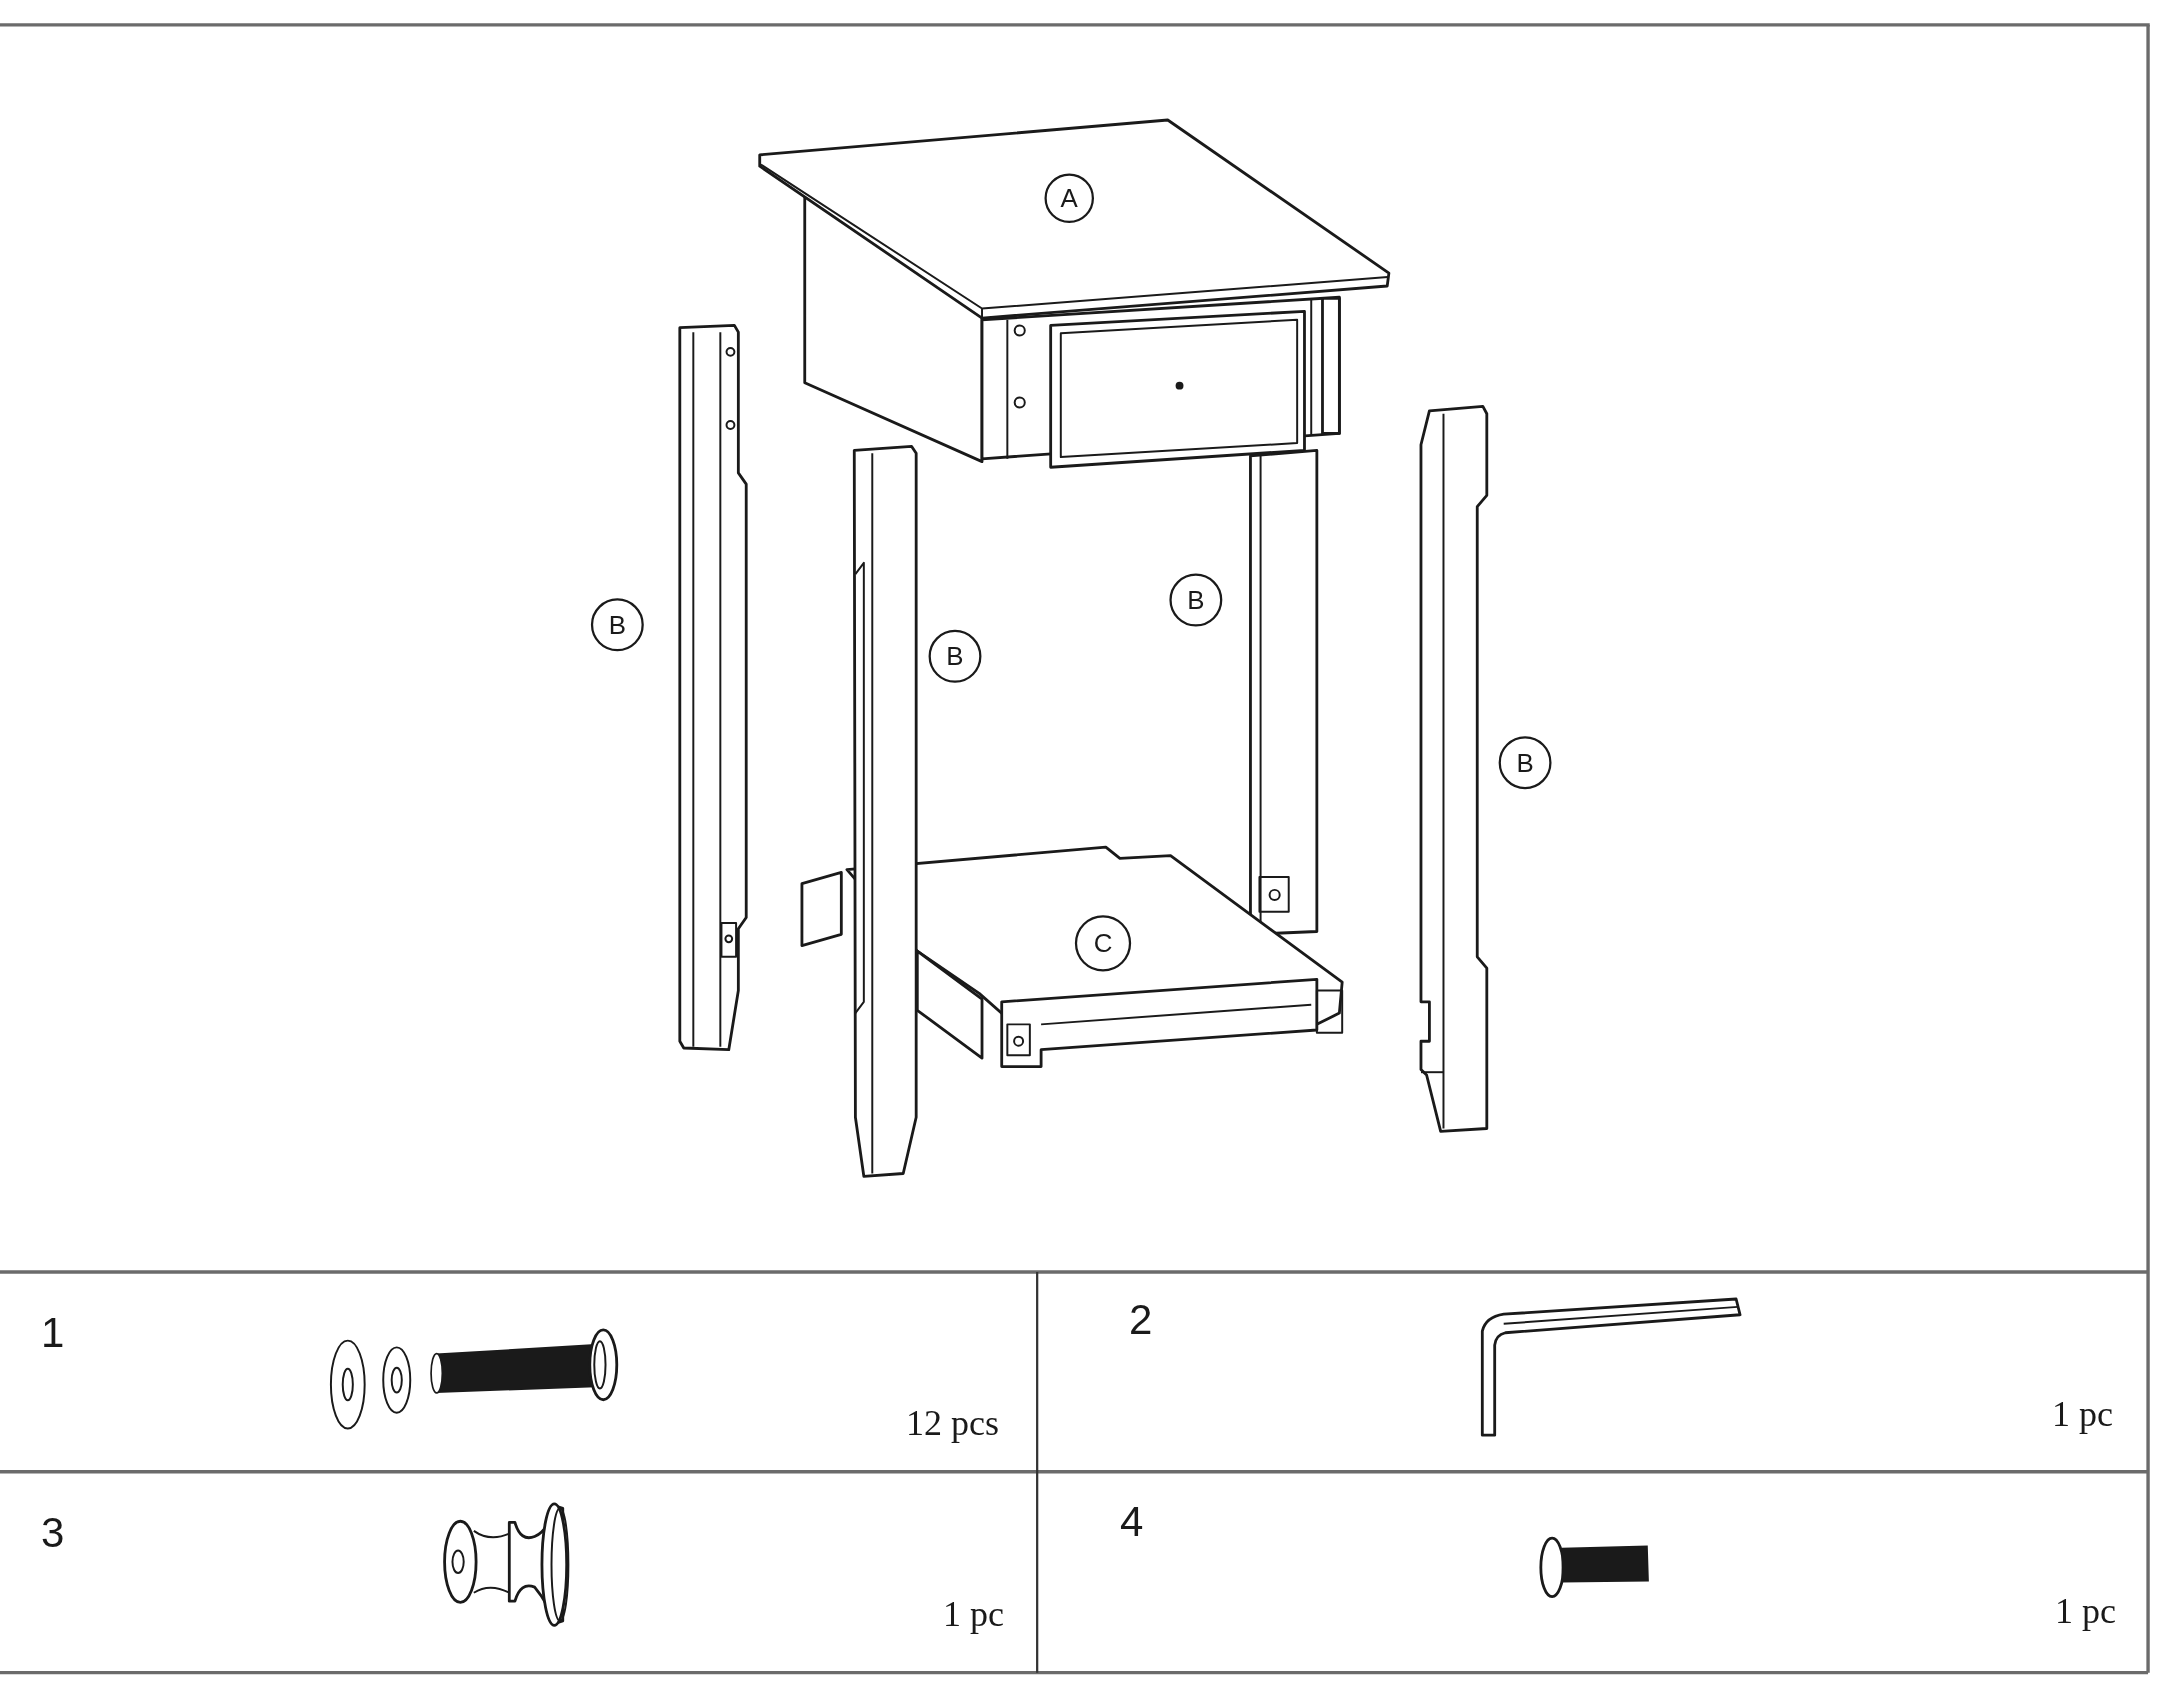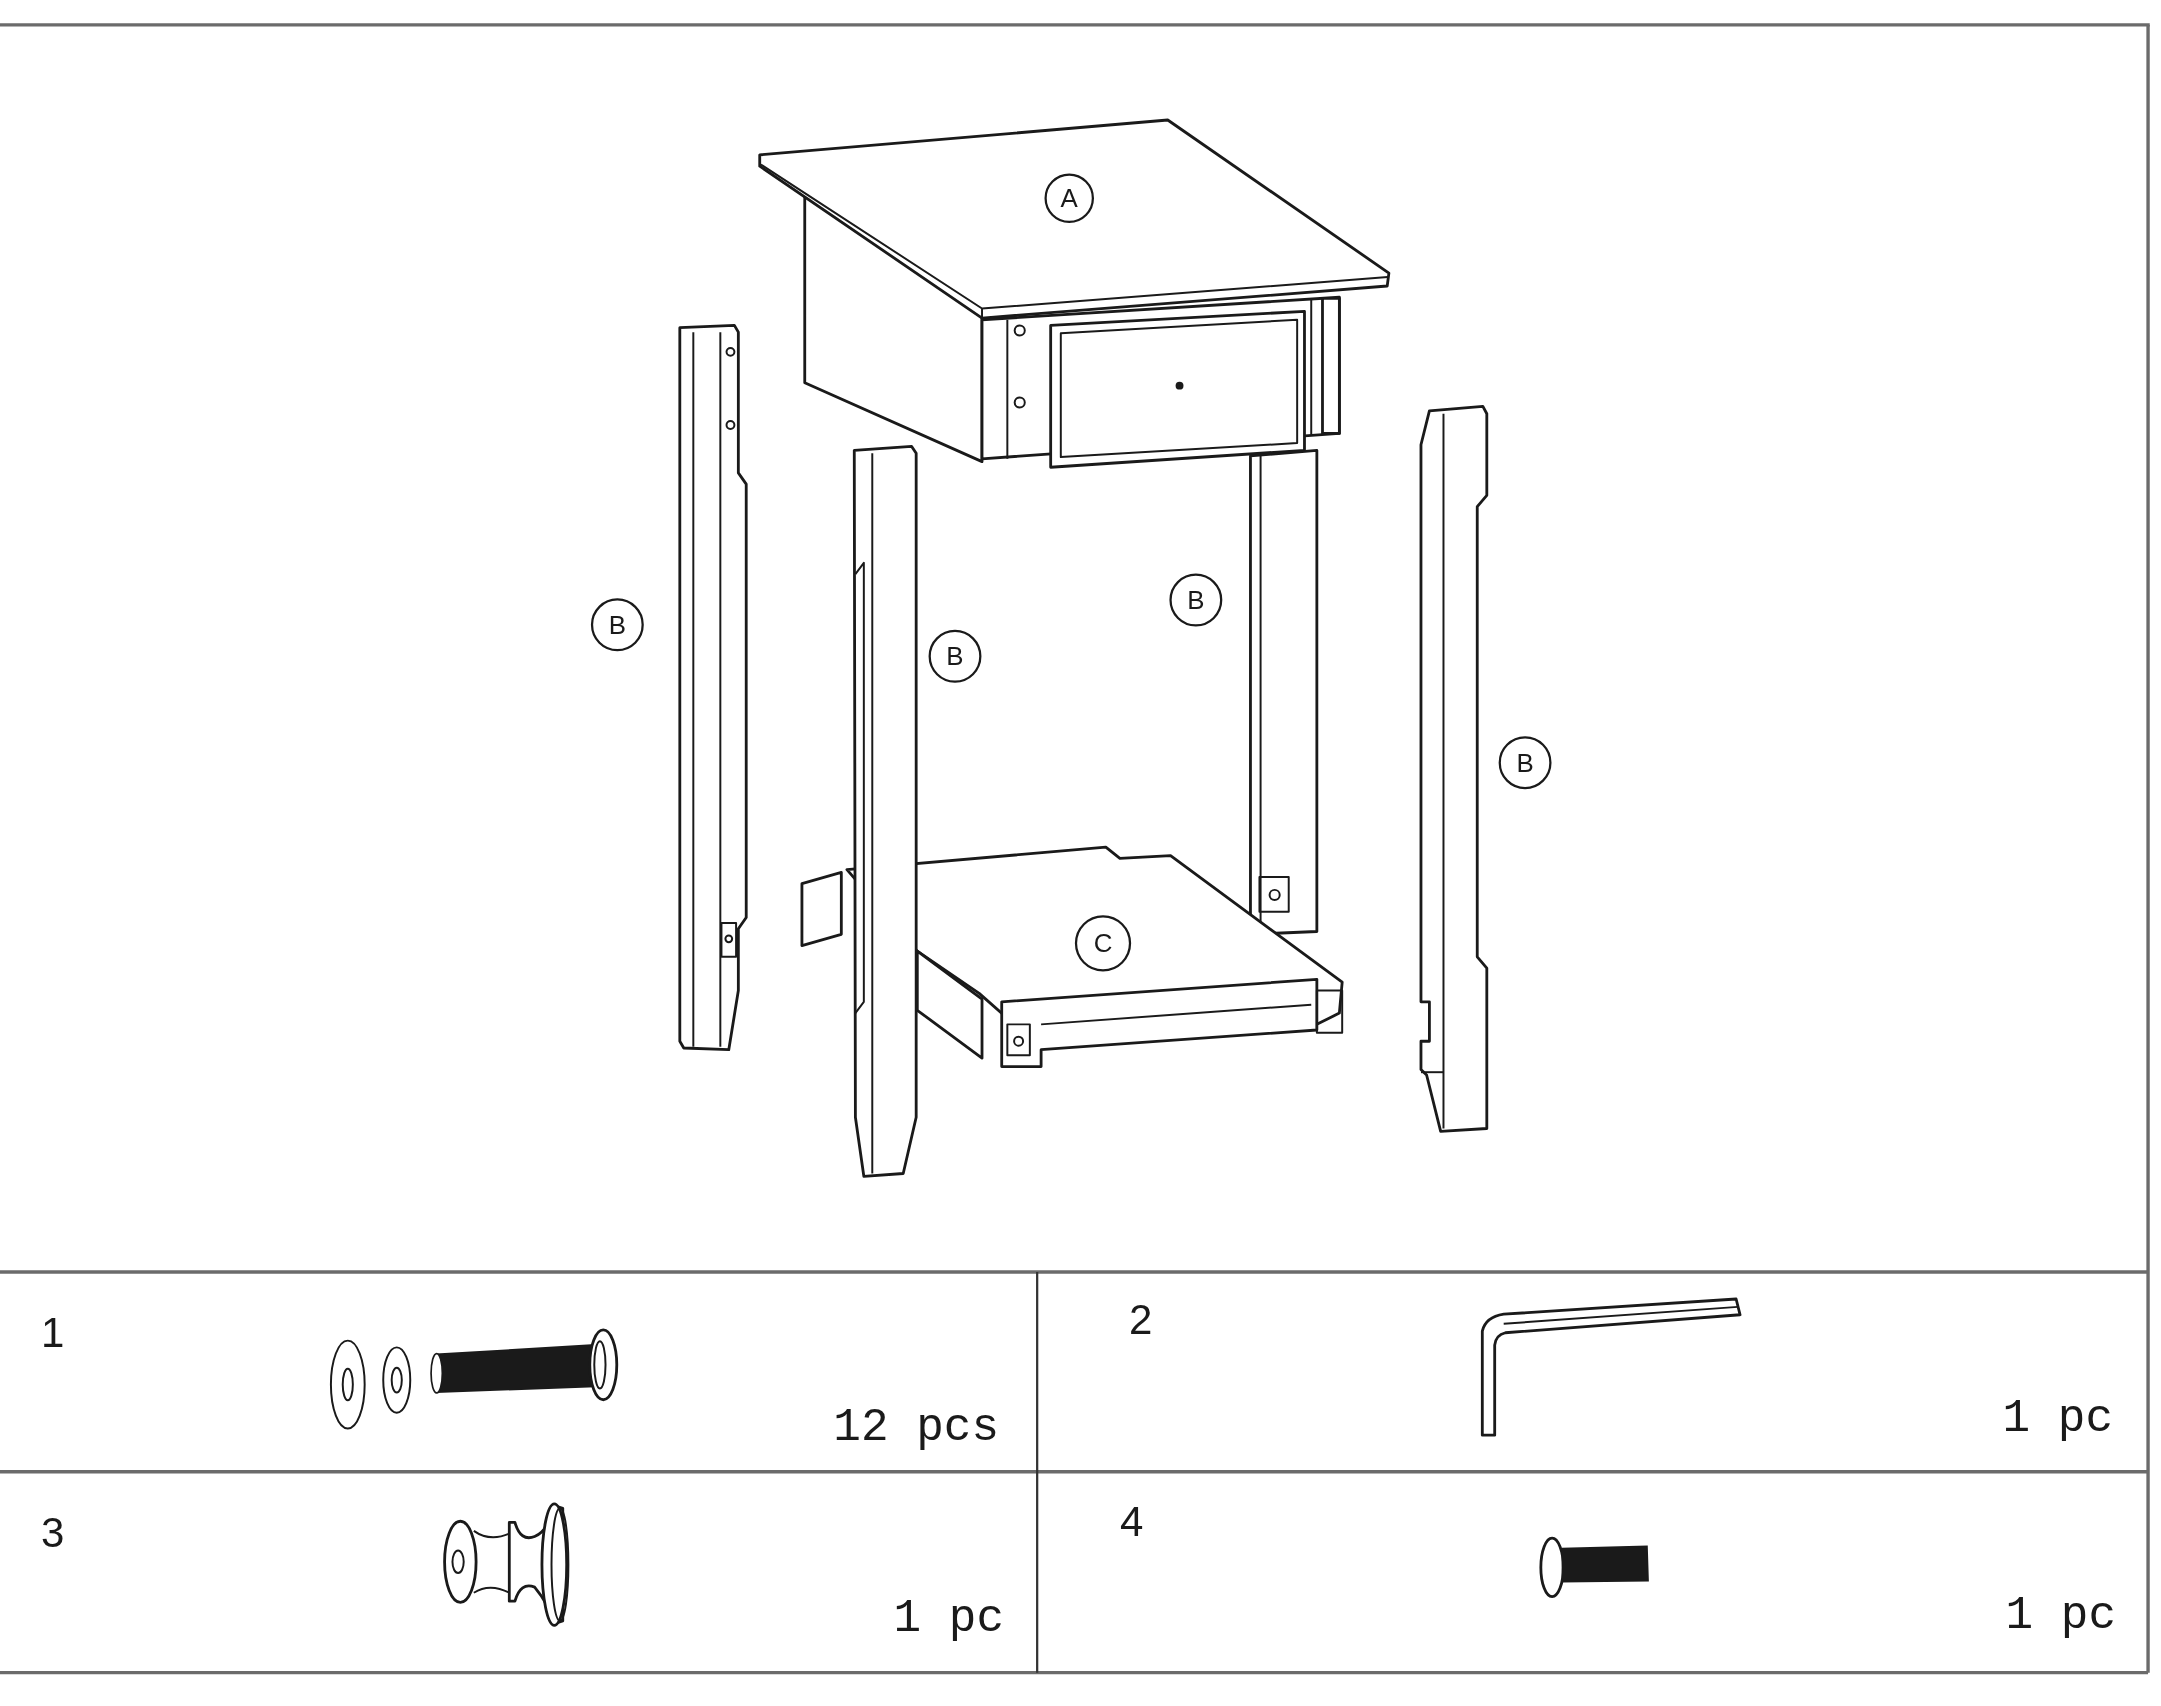--- a/index.html
+++ b/index.html
@@ -5,21 +5,21 @@
   html, body { margin:0; padding:0; background:#ffffff; }
   body { width:2161px; height:1706px; position:relative; overflow:hidden; font-family:"Liberation Sans", sans-serif; }
   #page { position:absolute; left:0; top:0; width:2161px; height:1706px; }
   svg { position:absolute; left:0; top:0; }
   .thin { fill:none; stroke:#1a1a1a; stroke-width:3.5; stroke-linejoin:round; }
   .fill-w { fill:#ffffff; stroke:#1a1a1a; stroke-width:5; stroke-linejoin:round; }
   .frame { stroke:#6b6b6b; stroke-width:6; fill:none; }
   .callout circle { fill:#ffffff; stroke:#1a1a1a; stroke-width:4; }
   .callout text { font-family:"Liberation Sans", sans-serif; font-size:46px; fill:#1a1a1a; text-anchor:middle; dominant-baseline:central; }
   .cell-num { position:absolute; font-size:42px; color:#1a1a1a; font-family:"Liberation Sans", sans-serif; }
-  .cell-qty { position:absolute; font-size:46px; color:#1a1a1a; font-family:Liberation Mono, monospace; text-align:right; white-space:nowrap; }
+  .cell-qty { position:absolute; font-size:36px; color:#1a1a1a; font-family:Liberation Serif, serif; text-align:right; white-space:nowrap; }
 </style>
 </head>
 <body>
 
 <div id="page">
 
   <svg width="2161" height="1706" viewBox="0 0 3840 3031">
 
     <g>
       <line class="frame" x1="0" y1="44" x2="3820" y2="44"></line>

